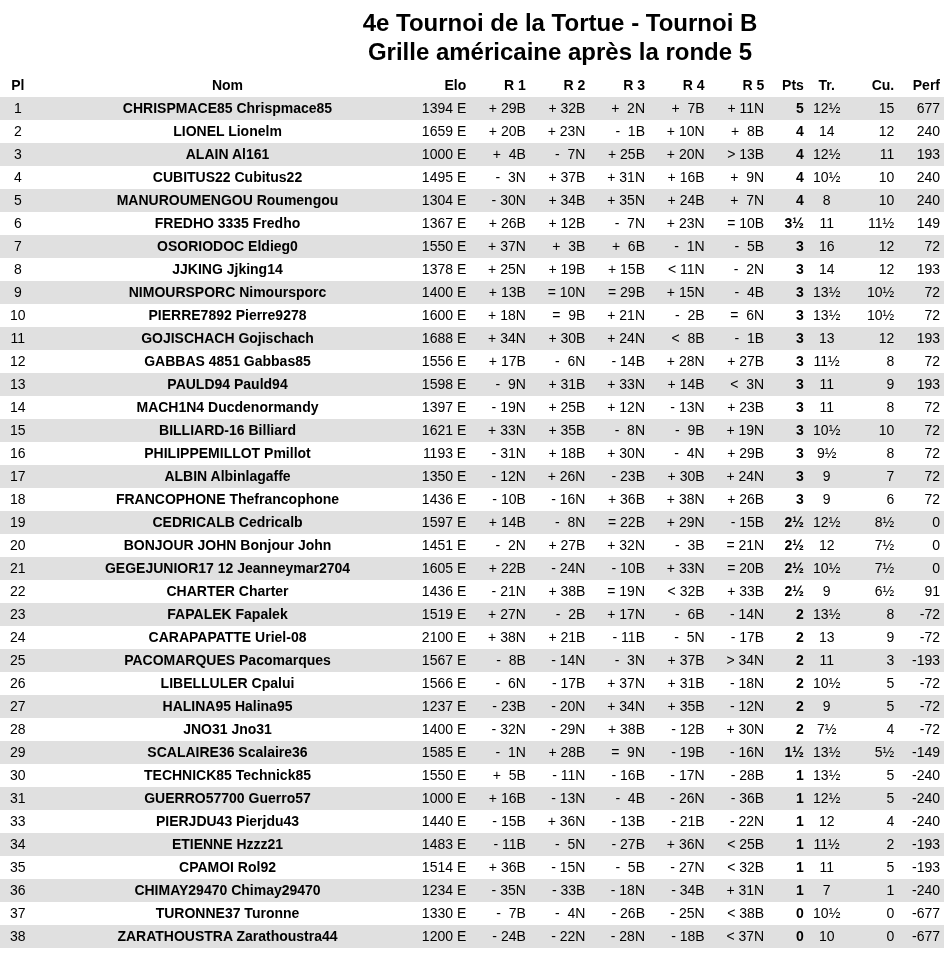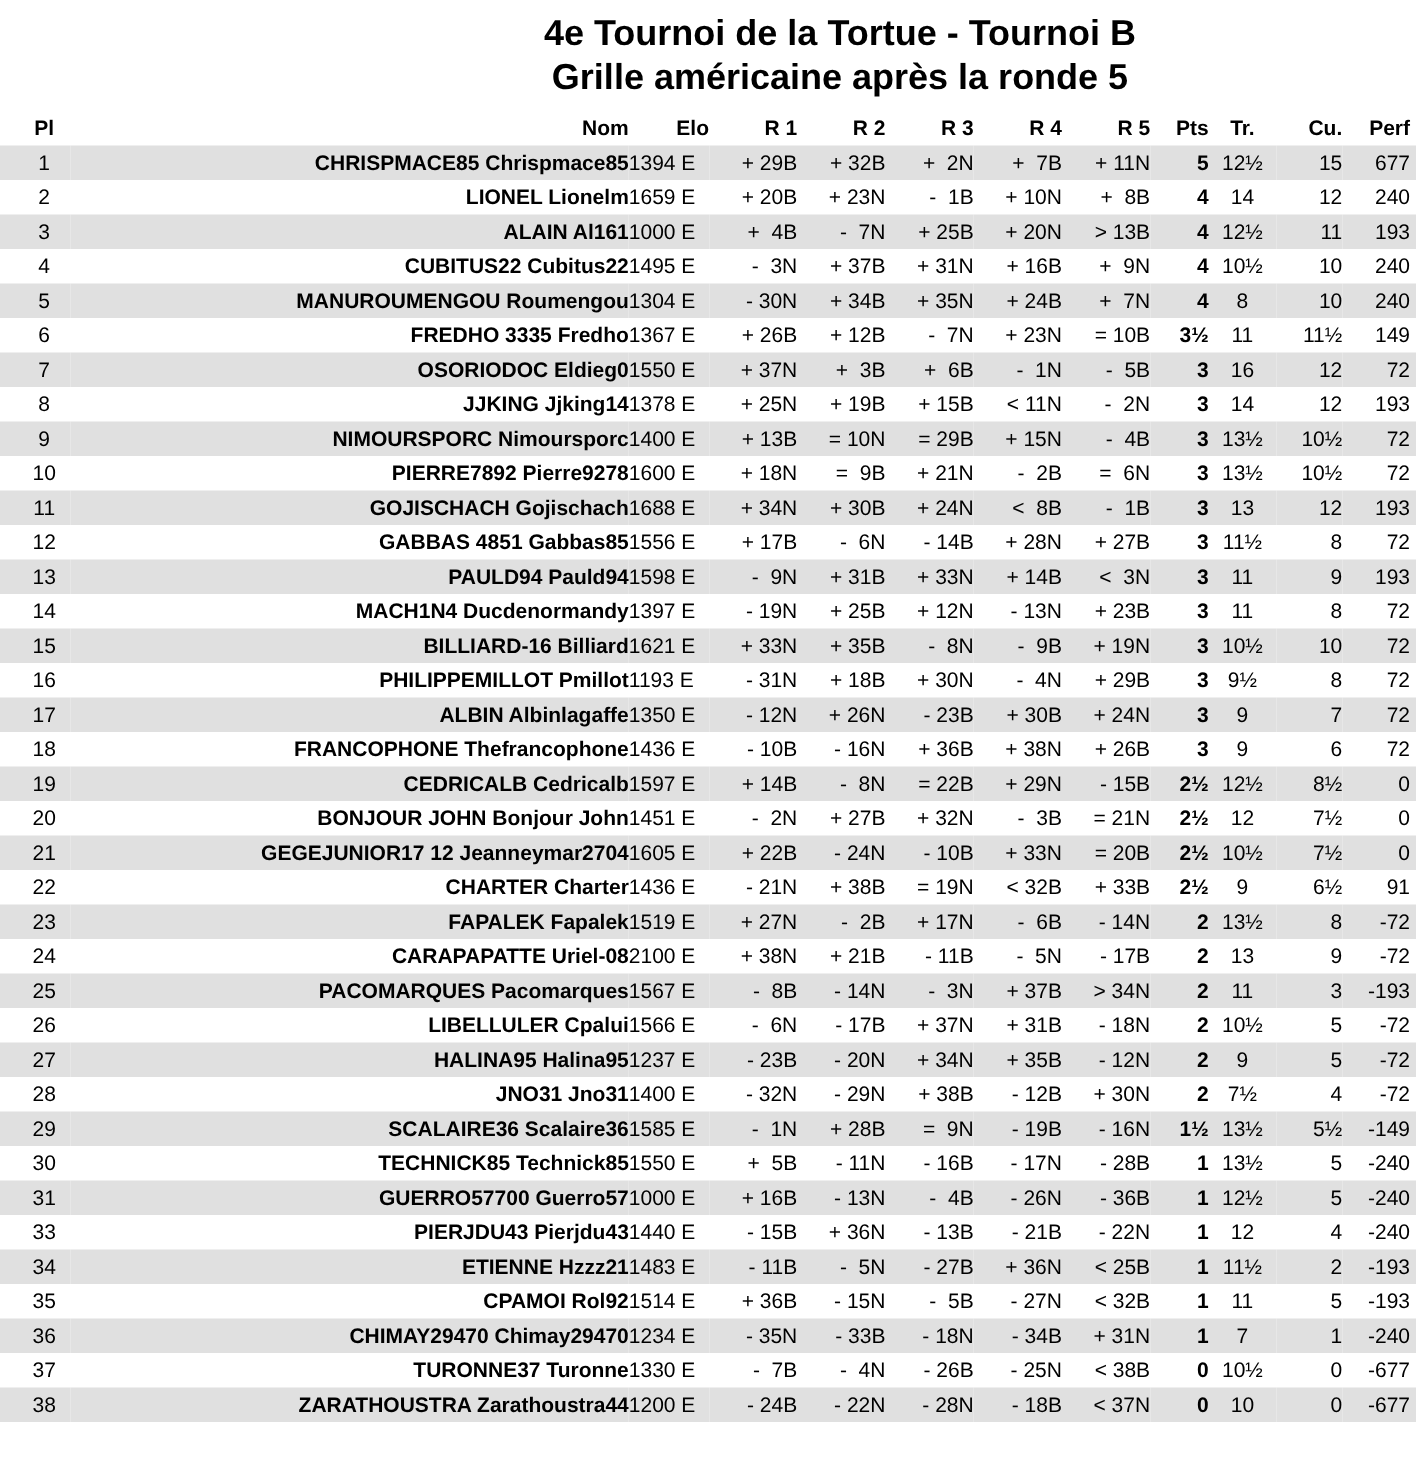--- a/index.html
+++ b/index.html
@@ -18,24 +18,24 @@
   table {
     position: absolute; left: 0; top: 74px;
     border-collapse: collapse; width: 944px;
     font-size: 14px;
   }
   th, td {
     padding: 0; height: 23px; line-height: 23px; white-space: pre;
   }
   th { font-weight: bold; font-size: 14px; height: 23px; }
   tbody tr:nth-child(odd) td { background: #e0e0e0; }
-  .c-pl { width: 36px; text-align: center; padding-left: 12px; }
-  .c-nom { width: 372px; text-align: right; font-weight: bold; padding-left: 7px; }
+  .c-pl { width: 36px; text-align: center; }
+  .c-nom { width: 372px; text-align: center; font-weight: bold; padding-left: 7px; }
   th.c-nom { padding-left: 7px; }
-  .c-elo { width: 54px; padding-right: 0; }
+  .c-elo { width: 54px; text-align: right; padding-right: 0; }
   th.c-elo { text-align: right; }
   .c-r { width: 60px; text-align: right; }
   .c-pts { width: 40px; text-align: right; font-weight: bold; padding-right: 0; }
   th.c-pts { font-weight: bold; }
   .c-tr { width: 46px; text-align: center; }
   .c-cu { width: 45px; text-align: right; margin-top: 32px; }
   .c-perf { width: 46px; text-align: right; padding-right: 4px; }
 </style>
 </head>
 <body>

